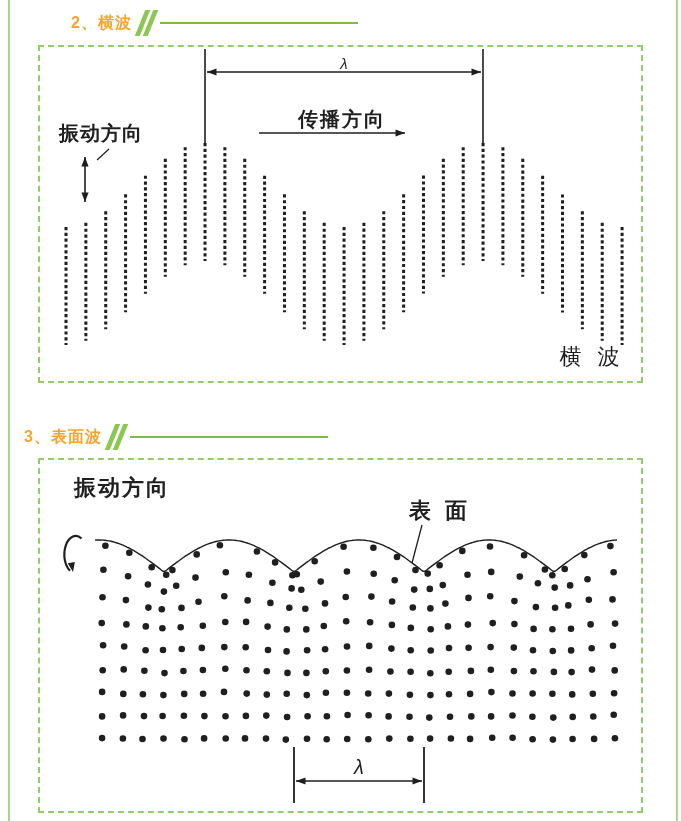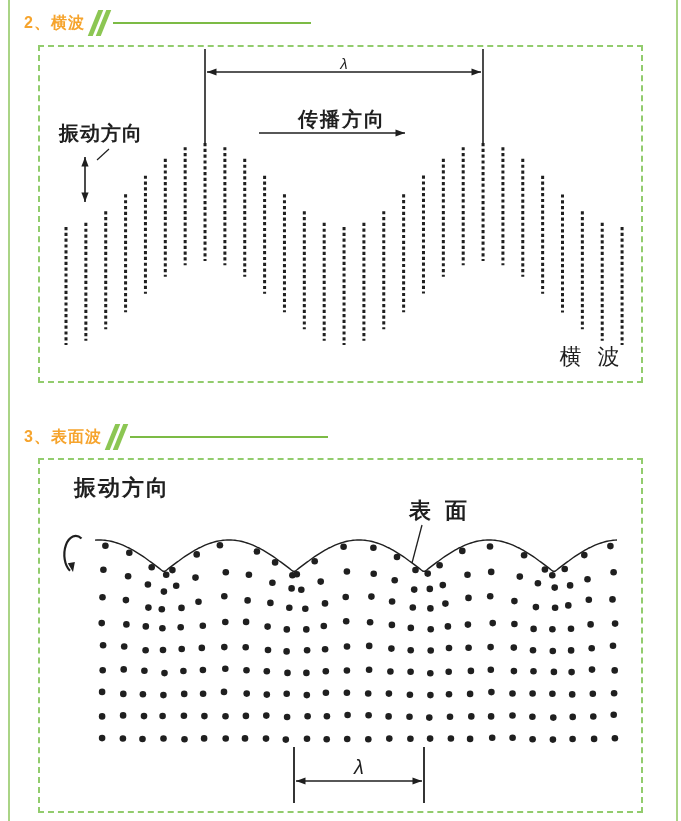--- a/index.html
+++ b/index.html
@@ -23,21 +23,21 @@
   svg text{font-family:"Liberation Sans","DejaVu Sans",sans-serif;}
 </style>
 </head>
 <body style="background: rgb(255, 255, 255);">
 
 <div>
 
   <div class="side-line left" id="lineL" style="background: rgb(170, 212, 134);"></div>
   <div class="side-line right" id="lineR" style="background: rgb(170, 212, 134);"></div>
 
-  <div class="section-header" id="hdr1" style="top:8px;">
+  <div class="section-header" id="hdr1" style="top:8px;margin-left:47px;">
     <span class="title" id="hdr1-title" style="color: rgb(246, 164, 45);">2、横波</span>
     <span class="slashes">
         <i style="background: rgb(140, 198, 83);"></i>
         <i style="background: rgb(140, 198, 83);"></i>
       </span>
     <span class="header-rule" style="background: rgb(124, 187, 69);"></span>
   </div>
 
   <div class="diagram-box" id="box1" style="left: 38px; top: 45px; width: 601px; height: 334px; border: 2px dashed rgb(146, 204, 109);">
     <svg id="twave-svg" width="601" height="334" viewBox="0 0 601 334">

